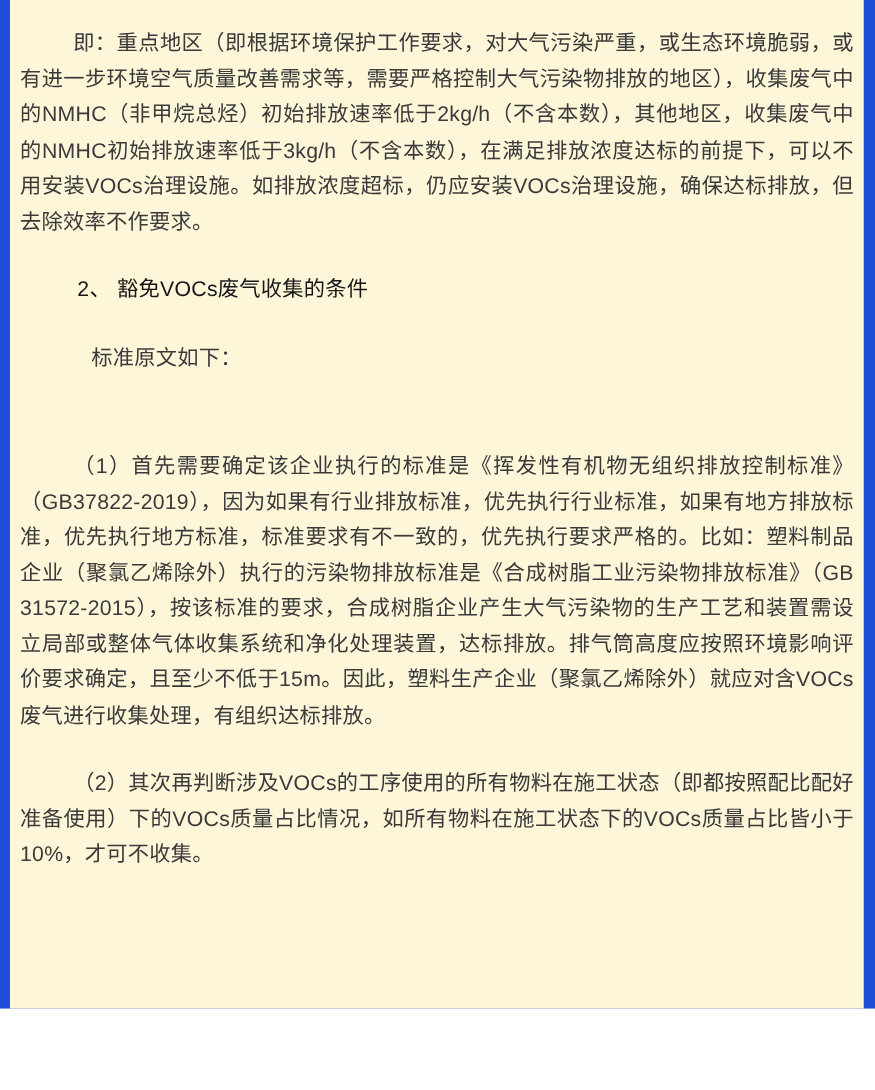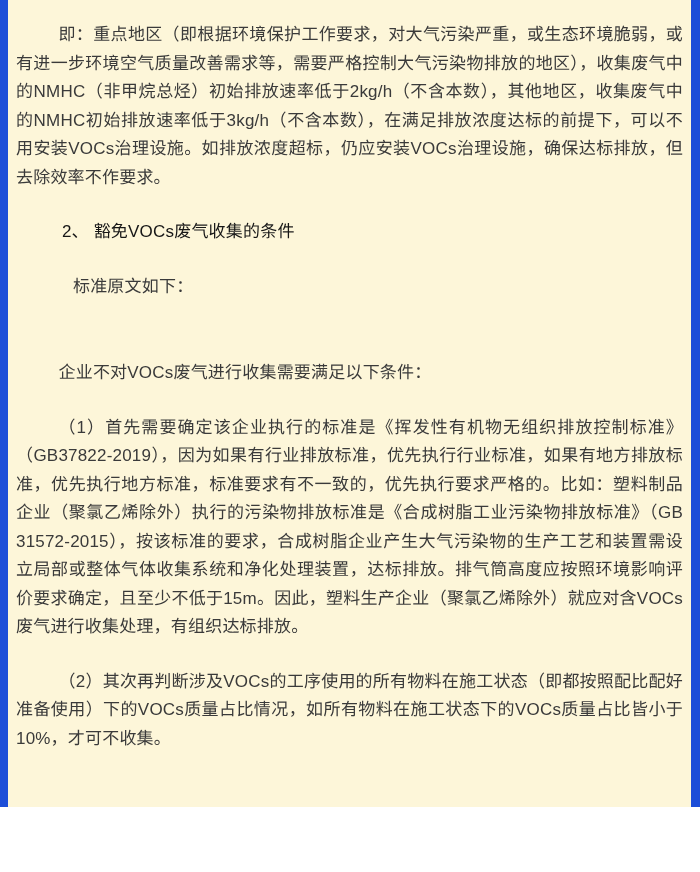--- a/index.html
+++ b/index.html
@@ -53,19 +53,18 @@
 
 <div class="page">
   <div class="article">
     <p class="para">即：重点地区（即根据环境保护工作要求，对大气污染严重，或生态环境脆弱，或有进一步环境空气质量改善需求等，需要严格控制大气污染物排放的地区），收集废气中的NMHC（非甲烷总烃）初始排放速率低于2kg/h（不含本数），其他地区，收集废气中的NMHC初始排放速率低于3kg/h（不含本数），在满足排放浓度达标的前提下，可以不用安装VOCs治理设施。如排放浓度超标，仍应安装VOCs治理设施，确保达标排放，但去除效率不作要求。</p>
 
 
     <p class="heading">2、 豁免VOCs废气收集的条件</p>
 
     <p class="para indent-lg gap-after-lg">标准原文如下：</p>
 
-    <p class="para">企业不对VOCs废气进行收集需要满足以下条件：</p>
 
     <p class="para">（1）首先需要确定该企业执行的标准是《挥发性有机物无组织排放控制标准》（GB37822-2019），因为如果有行业排放标准，优先执行行业标准，如果有地方排放标准，优先执行地方标准，标准要求有不一致的，优先执行要求严格的。比如：塑料制品企业（聚氯乙烯除外）执行的污染物排放标准是《合成树脂工业污染物排放标准》（GB 31572-2015），按该标准的要求，合成树脂企业产生大气污染物的生产工艺和装置需设立局部或整体气体收集系统和净化处理装置，达标排放。排气筒高度应按照环境影响评价要求确定，且至少不低于15m。因此，塑料生产企业（聚氯乙烯除外）就应对含VOCs废气进行收集处理，有组织达标排放。</p>
 
     <p class="para">（2）其次再判断涉及VOCs的工序使用的所有物料在施工状态（即都按照配比配好准备使用）下的VOCs质量占比情况，如所有物料在施工状态下的VOCs质量占比皆小于10%，才可不收集。</p>
   </div>
 </div>
 
 </body></html>

